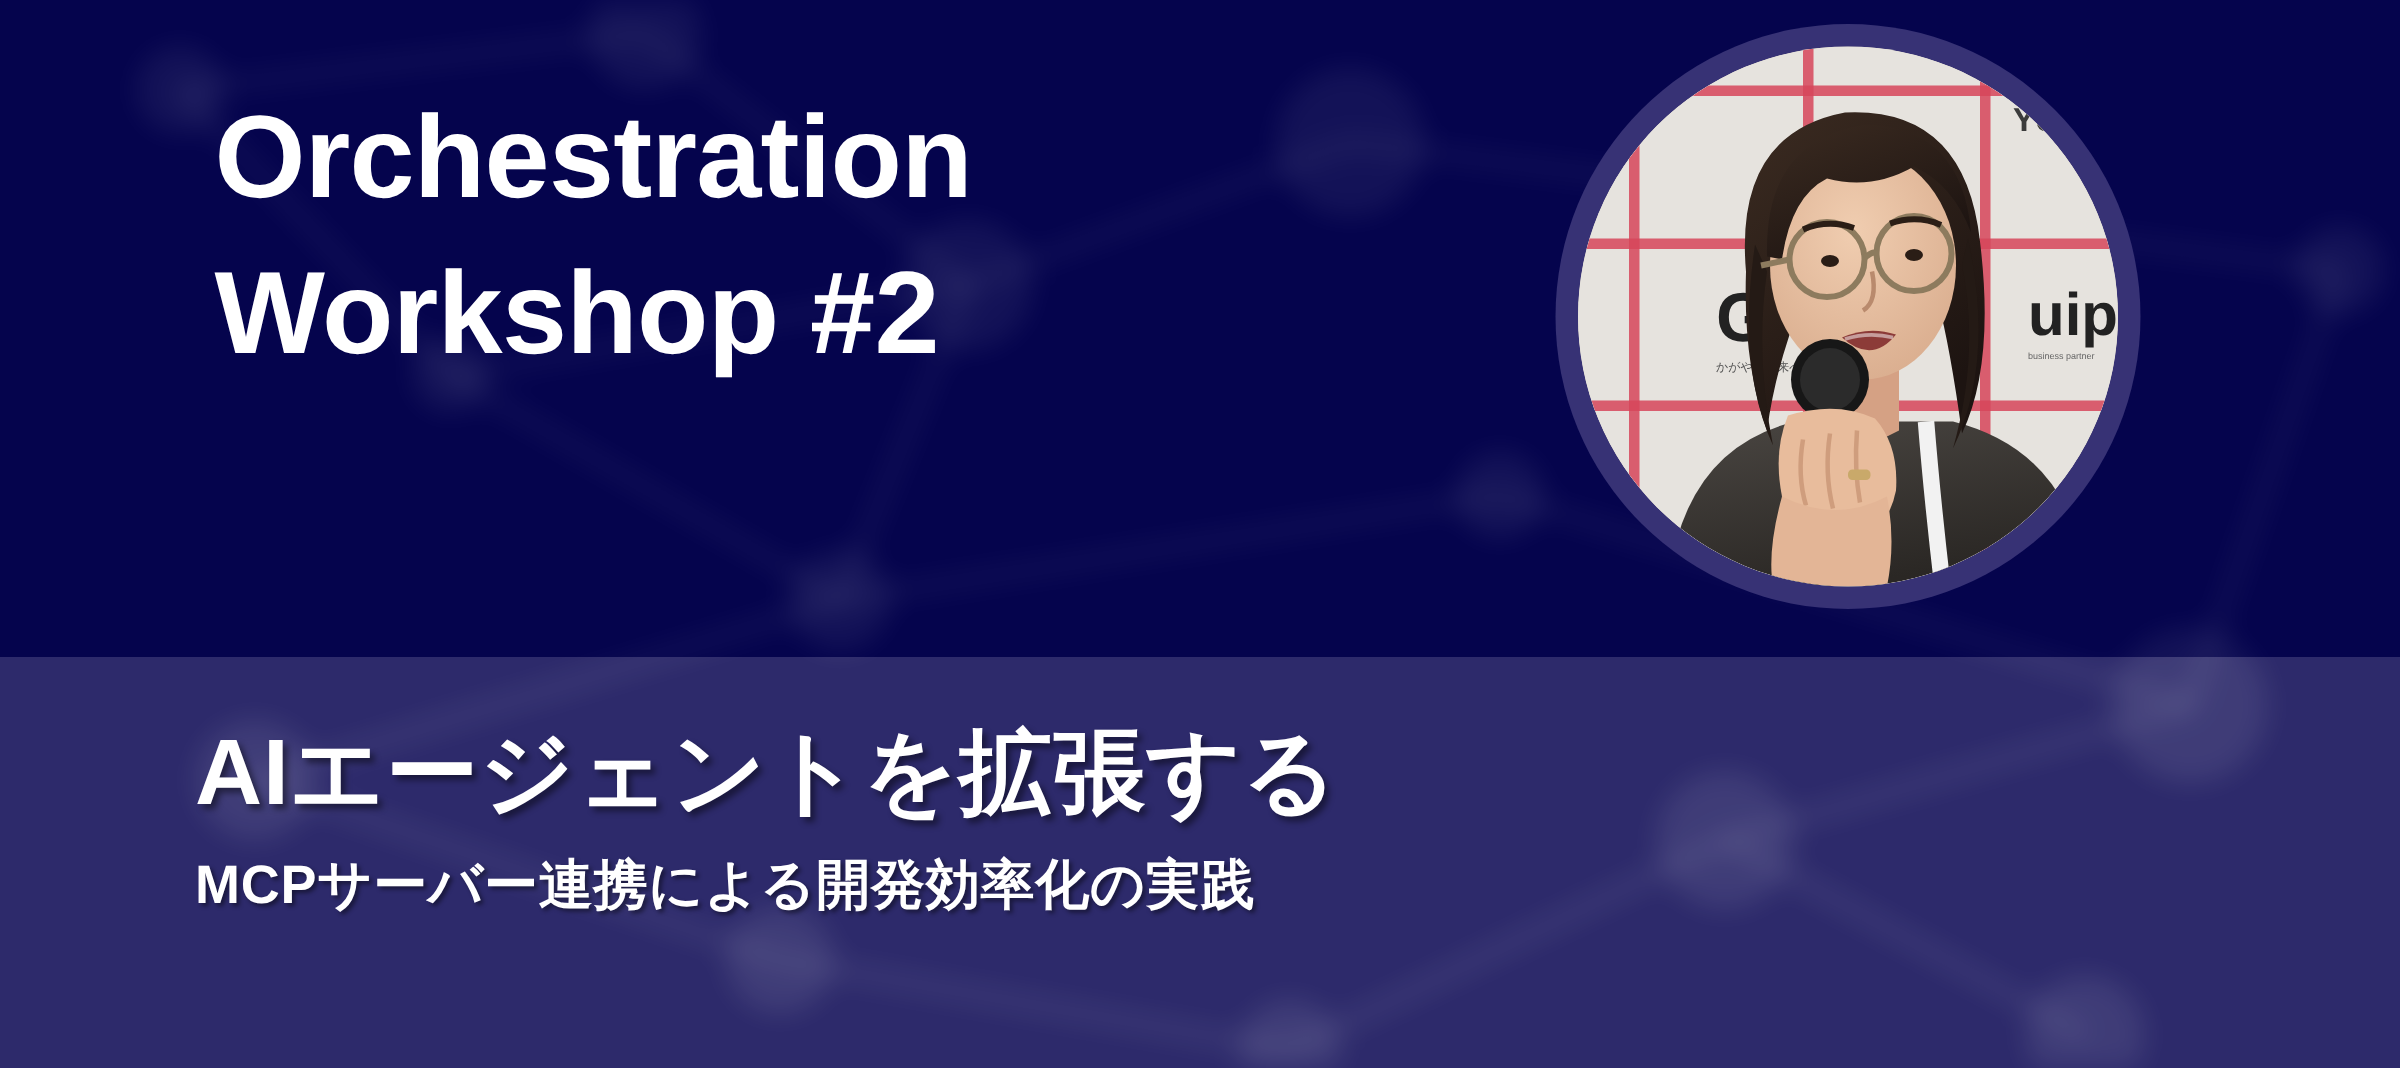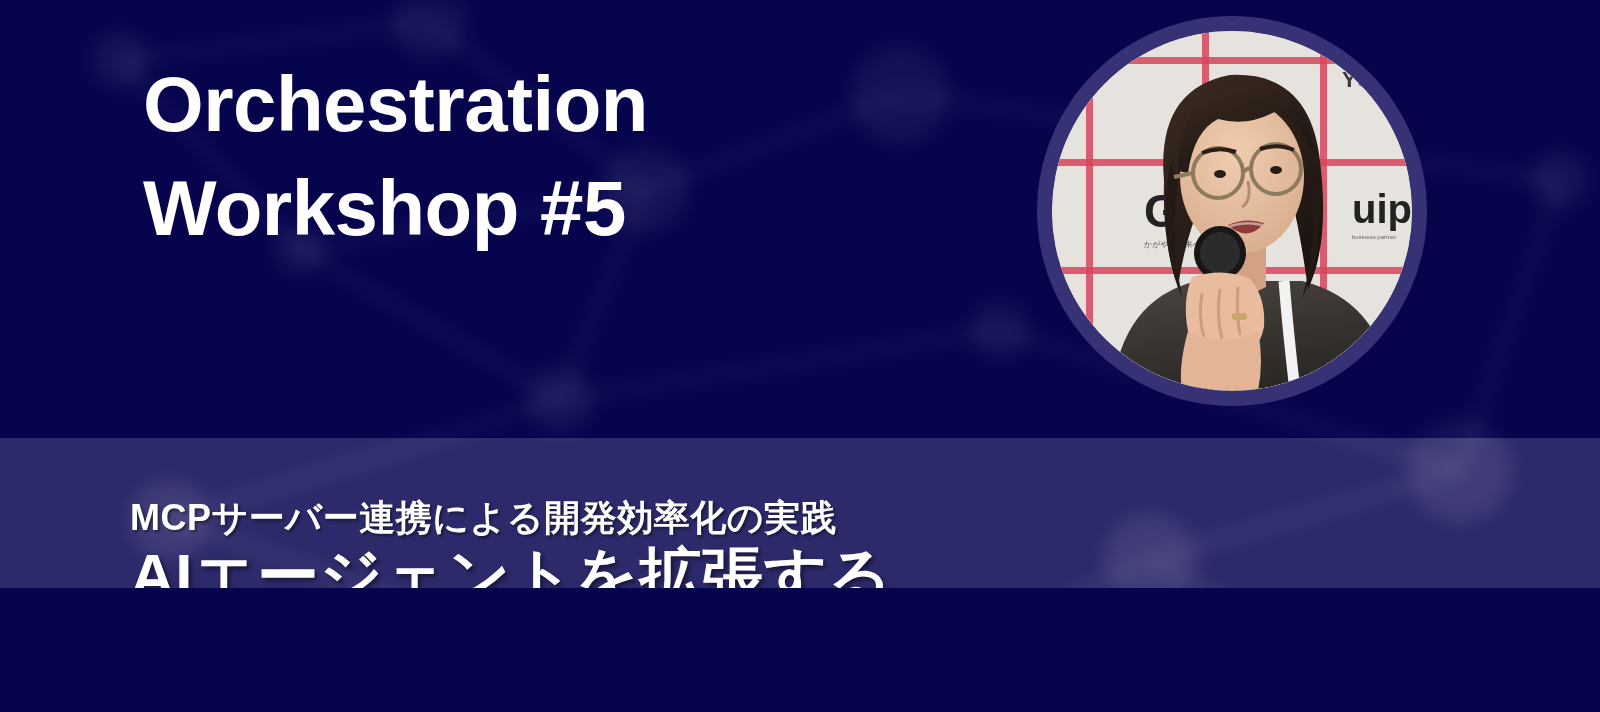--- a/index.html
+++ b/index.html
@@ -4,21 +4,21 @@
 <style>
   * { margin:0; padding:0; box-sizing:border-box; }
   html, body {
     width:1600px; height:712px; overflow:hidden;
     background:#05044d;
     font-family:"Liberation Sans", sans-serif;
   }
 
   #banner {
     position:relative;
-    width:1600px; height:588px;
+    width:1600px; height:712px;
     overflow:hidden;
   }
 
   
   .band {
     position:absolute; left:0; width:1600px;
     overflow:hidden;
   }
   #band-top    { top:0;     height:438px; background:#05044d; }
   #band-bottom { top:438px; height:274px; background:#2d2a6b; }
@@ -178,21 +178,21 @@
           <circle cx="1460" cy="470" r="52" class="net-node"></circle>
           <circle cx="1390" cy="690" r="40" class="net-node"></circle>
           <circle cx="860" cy="700" r="34" class="net-node"></circle>
           <circle cx="1560" cy="180" r="30" class="net-node"></circle>
         </svg>
     </div>
   </div>
 
   <div id="title-block">
     <span class="title-line">Orchestration</span>
-    <span class="title-line">Workshop  #5</span>
+    <span class="title-line">Workshop  #2</span>
   </div>
 
   <div id="portrait">
     <div id="portrait-photo">
       <svg class="photo-svg" viewBox="0 0 360 360">
         <defs>
           <clipPath id="circ">
               <circle cx="180" cy="180" r="180"></circle>
             </clipPath>
           <linearGradient id="shirtG" x1="0" y1="0" x2="0.4" y2="1">
@@ -277,17 +277,17 @@
 
           <rect x="180" y="282" width="15" height="7" rx="3" fill="#c9a96a"></rect>
 
           <path d="M136 300 Q126 336 130 360 L206 360 Q212 330 206 300 Q172 318 136 300 Z" fill="#e3b596"></path>
         </g>
       </svg>
     </div>
   </div>
 
   <div id="jp-block">
+    <span id="jp-headline">AIエージェントを拡張する</span>
     <span id="jp-subtitle">MCPサーバー連携による開発効率化の実践</span>
-    <span id="jp-headline">AIエージェントを拡張する</span>
   </div>
 
 </div>
 
 </body></html>

